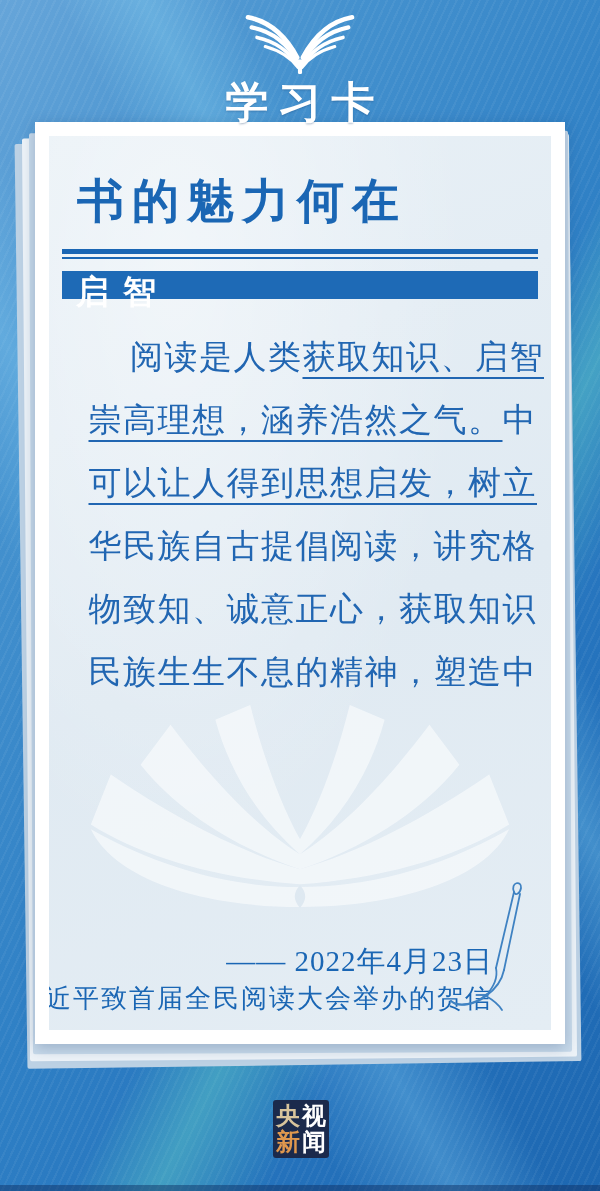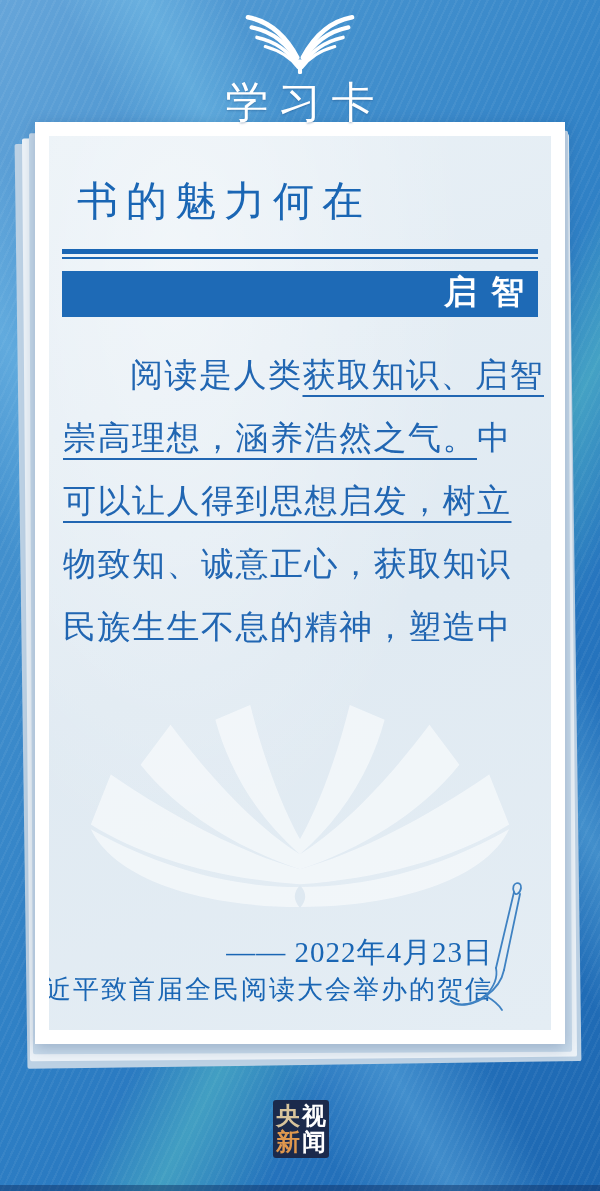--- a/index.html
+++ b/index.html
@@ -14,51 +14,51 @@
       linear-gradient(118deg, rgba(110,225,200,0) 57%, rgba(110,225,200,.38) 64%, rgba(110,225,200,0) 73%),
       linear-gradient(62deg, rgba(140,215,250,0) 28%, rgba(140,215,250,.30) 37%, rgba(140,215,250,0) 45%, rgba(150,220,250,0) 56%, rgba(150,225,250,.28) 63%, rgba(150,225,250,0) 70%),
       repeating-linear-gradient(115deg, rgba(255,255,255,.05) 0 2px, rgba(255,255,255,0) 2px 7px),
       linear-gradient(125deg, #66a5d9 0%, #4491ce 25%, #2f80c5 52%, #2573bd 74%, #1d67b1 100%);
   }
   .bg-bottom-edge{position:absolute;left:0;right:0;bottom:0;height:6px;background:rgba(14,45,96,.45);}
   
   .header{position:absolute;top:10px;left:0;right:0;text-align:center;z-index:3;}
   .book-icon{display:inline-block;width:126px;height:64px;}
   .header-title{
-    color:#ffffff;font-size:43px;font-weight:normal;letter-spacing:10px;text-indent:10px;
+    color:#ffffff;font-size:43px;font-weight:bold;letter-spacing:10px;text-indent:10px;
     margin-top:-4px;text-shadow:0 1px 2px rgba(20,60,110,.35);
   }
   
   .card-wrap{position:absolute;left:35px;top:122px;width:530px;height:922px;z-index:2;}
   .sheet{position:absolute;border-radius:2px;}
   .sheet-1{inset:10px -5px -9px -4px;background:#c9dbeb;transform:rotate(-.25deg);}
   .sheet-2{inset:14px -8px -15px -9px;background:#edf3f8;transform:rotate(-.5deg);}
   .sheet-3{inset:18px -10px -21px -14px;background:#bcd1e4;transform:rotate(-.8deg);}
   .card{position:absolute;inset:0;background:#ffffff;padding:14px;box-sizing:border-box;box-shadow:0 4px 14px rgba(10,45,95,.25);}
   .panel{
     position:relative;width:100%;height:100%;overflow:hidden;
     background:
       radial-gradient(ellipse at 25% 15%, rgba(255,255,255,.45), rgba(255,255,255,0) 55%),
       linear-gradient(160deg,#e8f0f6 0%,#e0eaf2 55%,#e4edf4 100%);
   }
-  .card-title{margin:30px 24px 0 28px;color:#1a66b4;font-size:41px;font-weight:normal;line-height:70px;letter-spacing:8px;position:relative;z-index:2;white-space:nowrap;}
+  .card-title{margin:30px 24px 0 28px;color:#1a66b4;font-size:47px;font-weight:bold;line-height:70px;letter-spacing:8px;position:relative;z-index:2;white-space:nowrap;}
   .divider{margin:13px 13px 0;position:relative;z-index:2;}
   .divider-thick{height:5px;background:#1a66b4;}
   .divider-thin{height:2px;background:#1a66b4;margin-top:3px;}
   .banner{
-    margin:12px 13px 0;height:46px;background:#1e6ab6;color:#ffffff;
-    font-size:33px;font-weight:bold;text-align:right;line-height:42px;
+    margin:12px 13px 0;height:28px;background:#1e6ab6;color:#ffffff;
+    font-size:33px;font-weight:bold;text-align:left;line-height:42px;
     letter-spacing:14px;text-indent:14px;position:relative;z-index:2;
   }
   .body-text{margin:27px 14px 0;position:relative;z-index:2;color:#2166b2;}
-  .bline{font-size:33px;line-height:63px;letter-spacing:1.5px;white-space:nowrap;}
+  .bline{font-size:33px;line-height:63px;letter-spacing:1.5px;white-space:nowrap;text-align:right;}
   .bline-first{text-indent:67px;}
   .u{text-decoration:underline;text-underline-offset:9px;text-decoration-thickness:1.5px;}
   .watermark{position:absolute;left:50%;transform:translateX(-50%);bottom:116px;width:474px;height:234px;opacity:.55;z-index:1;}
-  .attribution{position:absolute;right:58px;bottom:21px;text-align:right;color:#1a66b4;z-index:2;}
+  .attribution{position:absolute;right:58px;bottom:12px;text-align:right;color:#1a66b4;z-index:2;}
   .attr-date{font-size:29px;letter-spacing:1px;line-height:38px;}
   .attr-source{font-size:26px;letter-spacing:2px;line-height:38px;white-space:nowrap;}
   .brush{position:absolute;right:8px;bottom:14px;width:96px;height:138px;z-index:2;}
   
   .badge{
     position:absolute;left:273px;top:1100px;width:56px;height:58px;z-index:4;
     background:#1b2a4c;border-radius:3px;
     display:grid;grid-template-columns:26px 26px;grid-template-rows:26px 26px;
     align-content:center;justify-content:center;
     font-size:24px;font-weight:bold;text-align:center;line-height:26px;
@@ -119,20 +119,21 @@
         <div class="divider-thick"></div>
         <div class="divider-thin"></div>
       </div>
 
       <div class="banner">启智</div>
 
       <div class="body-text">
         <div class="bline bline-first"><span>阅读是人类</span><span class="u">获取知识、启智</span><span></span></div>
         <div class="bline"><span></span><span class="u">崇高理想，涵养浩然之气。</span><span>中</span></div>
         <div class="bline"><span></span><span class="u">可以让人得到思想启发，树立</span><span></span></div>
+        <div class="bline"><span>华民族自古提倡阅读，讲究格</span><span class="u"></span><span></span></div>
         <div class="bline"><span>物致知、诚意正心，获取知识</span><span class="u"></span><span></span></div>
         <div class="bline"><span>民族生生不息的精神，塑造中</span><span class="u"></span><span></span></div>
       </div>
 
       <div class="attribution">
         <div class="attr-date">—— 2022年4月23日</div>
         <div class="attr-source">习近平致首届全民阅读大会举办的贺信</div>
       </div>
 
       <svg class="brush" viewBox="0 0 96 138">

